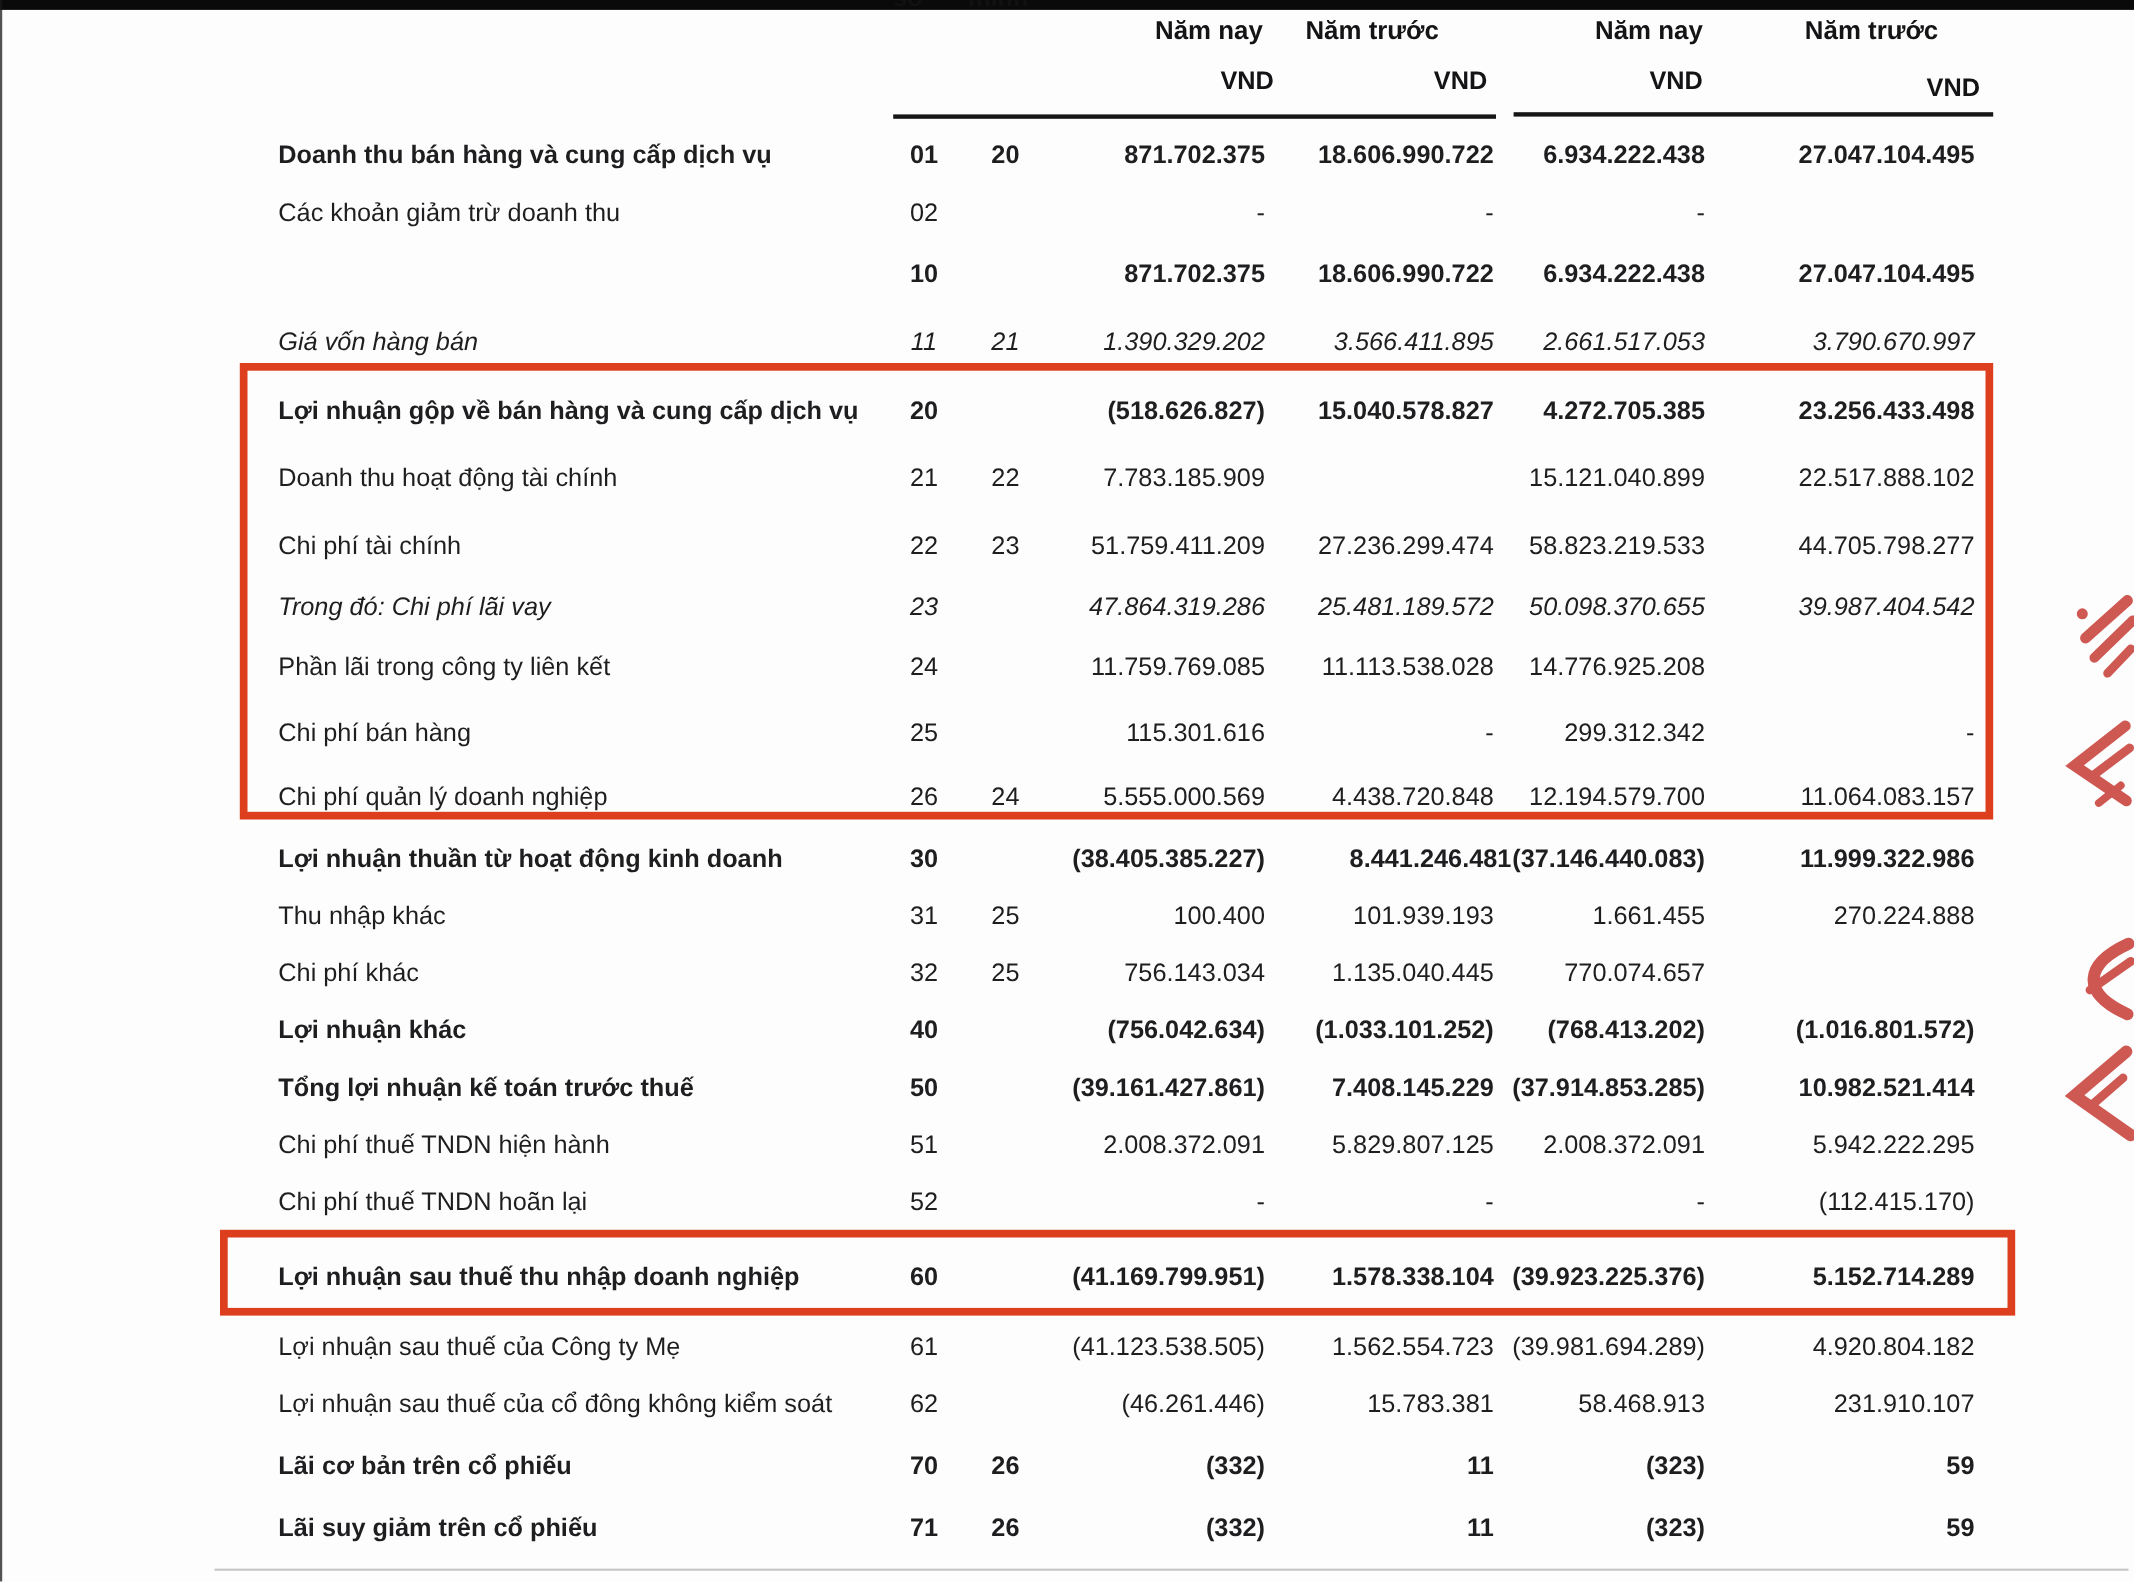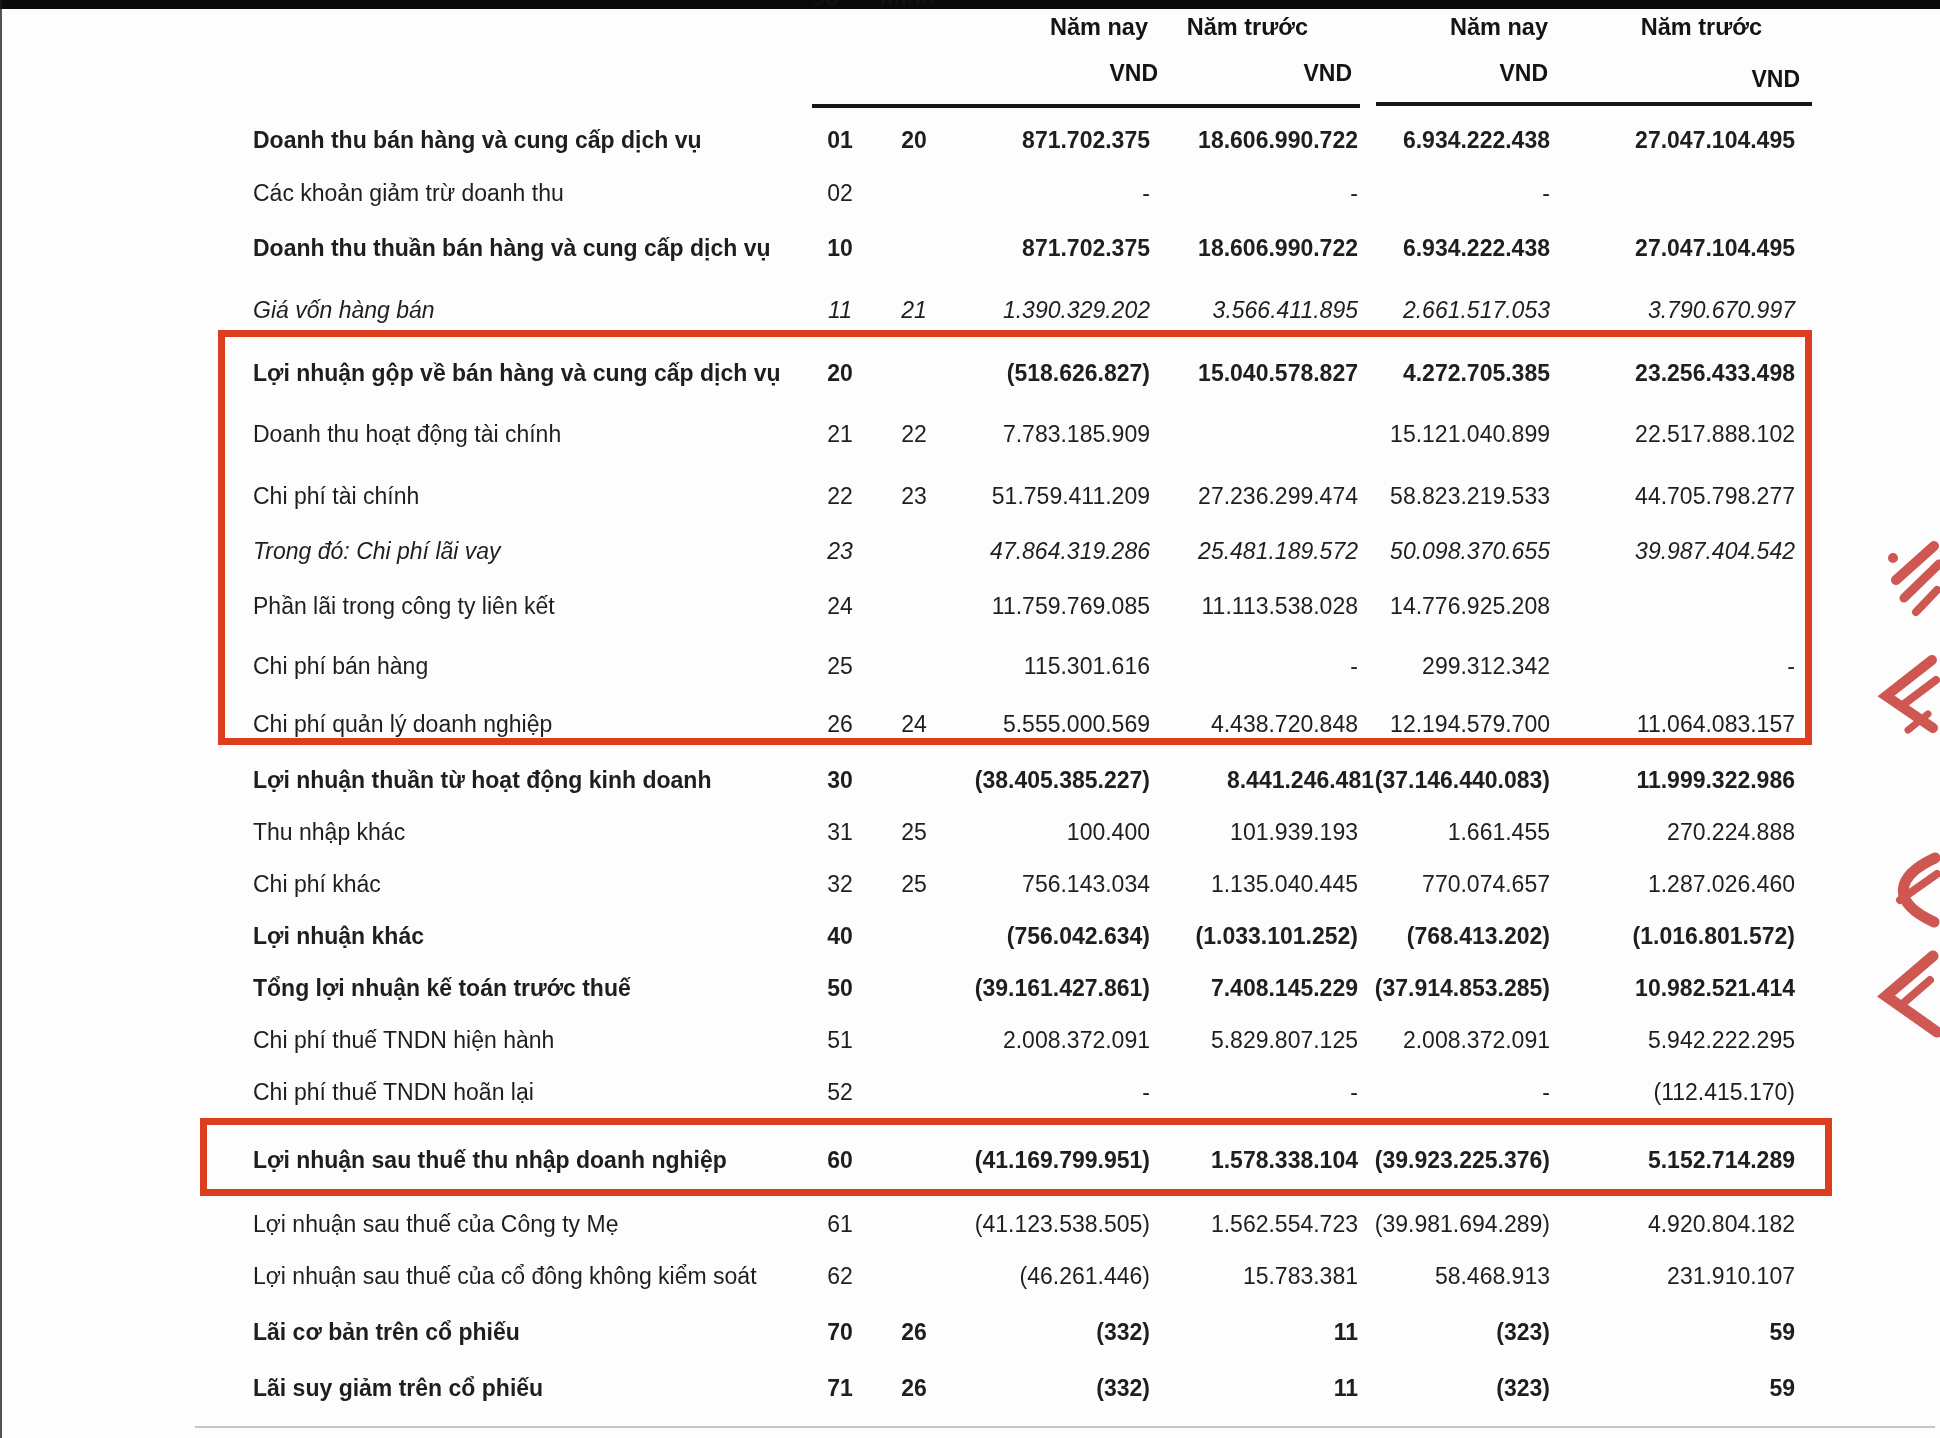--- a/index.html
+++ b/index.html
@@ -78,21 +78,20 @@
       <div class="row" style="top: 171px; left: 0px; width: 1940px;">
         <div class="cell c-label">Các khoản giảm trừ doanh thu</div>
         <div class="cell c-code">02</div>
         <div class="cell c-note"></div>
         <div class="cell c-val dash" style="left: 850px; width: 300px;">-</div>
         <div class="cell c-val dash" style="left: 1058px; width: 300px;">-</div>
         <div class="cell c-val dash" style="left: 1250px; width: 300px;">-</div>
         <div class="cell c-val" style="left: 1495px; width: 300px;"></div>
       </div>
       <div class="row b" style="top: 226px; left: 0px; width: 1940px;">
-        <div class="cell c-label">Doanh thu thuần bán hàng và cung cấp dịch vụ</div>
         <div class="cell c-code">10</div>
         <div class="cell c-note"></div>
         <div class="cell c-val" style="left: 850px; width: 300px;">871.702.375</div>
         <div class="cell c-val" style="left: 1058px; width: 300px;">18.606.990.722</div>
         <div class="cell c-val" style="left: 1250px; width: 300px;">6.934.222.438</div>
         <div class="cell c-val" style="left: 1495px; width: 300px;">27.047.104.495</div>
       </div>
       <div class="row" style="top: 288px; left: 0px; width: 1660px; font-style: italic;">
         <div class="cell c-label">Giá vốn hàng bán</div>
         <div class="cell c-code">11</div>
@@ -181,21 +180,20 @@
         <div class="cell c-val" style="left: 1250px; width: 300px;">1.661.455</div>
         <div class="cell c-val" style="left: 1495px; width: 300px;">270.224.888</div>
       </div>
       <div class="row" style="top: 862px; left: 0px; width: 1940px;">
         <div class="cell c-label">Chi phí khác</div>
         <div class="cell c-code">32</div>
         <div class="cell c-note">25</div>
         <div class="cell c-val" style="left: 850px; width: 300px;">756.143.034</div>
         <div class="cell c-val" style="left: 1058px; width: 300px;">1.135.040.445</div>
         <div class="cell c-val" style="left: 1250px; width: 300px;">770.074.657</div>
-        <div class="cell c-val" style="left: 1495px; width: 300px;">1.287.026.460</div>
       </div>
       <div class="row b" style="top: 914px; left: 0px; width: 1940px;">
         <div class="cell c-label">Lợi nhuận khác</div>
         <div class="cell c-code">40</div>
         <div class="cell c-note"></div>
         <div class="cell c-val" style="left: 850px; width: 300px;">(756.042.634)</div>
         <div class="cell c-val" style="left: 1058px; width: 300px;">(1.033.101.252)</div>
         <div class="cell c-val" style="left: 1250px; width: 300px;">(768.413.202)</div>
         <div class="cell c-val" style="left: 1495px; width: 300px;">(1.016.801.572)</div>
       </div>

